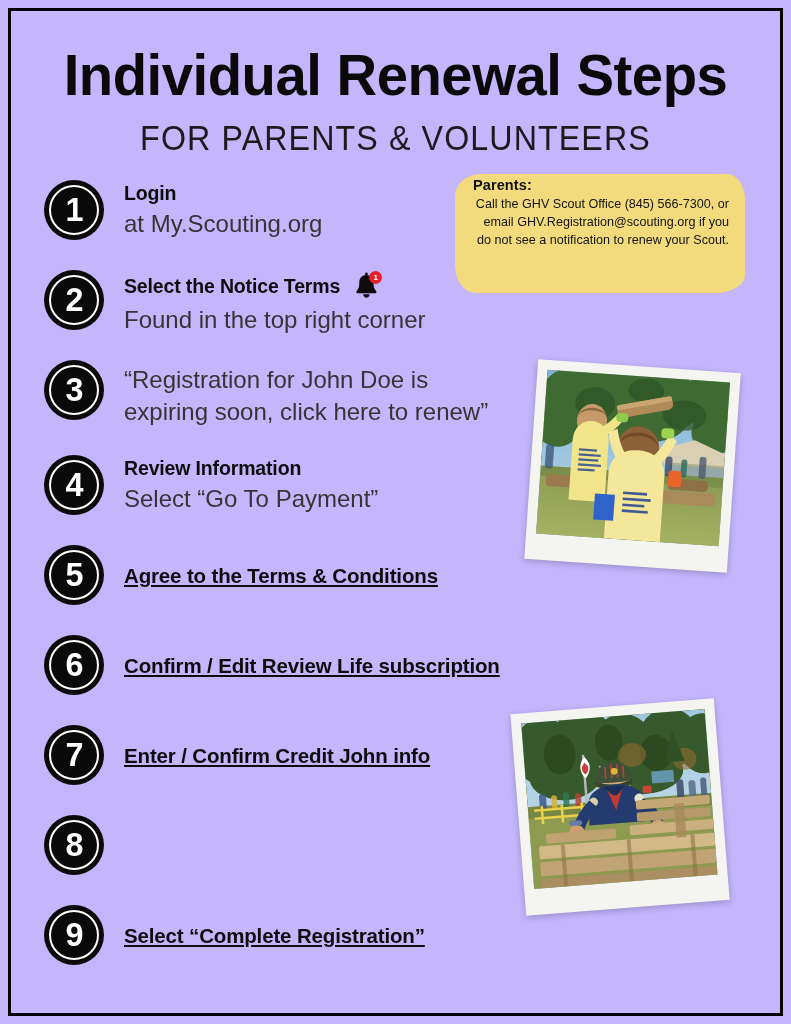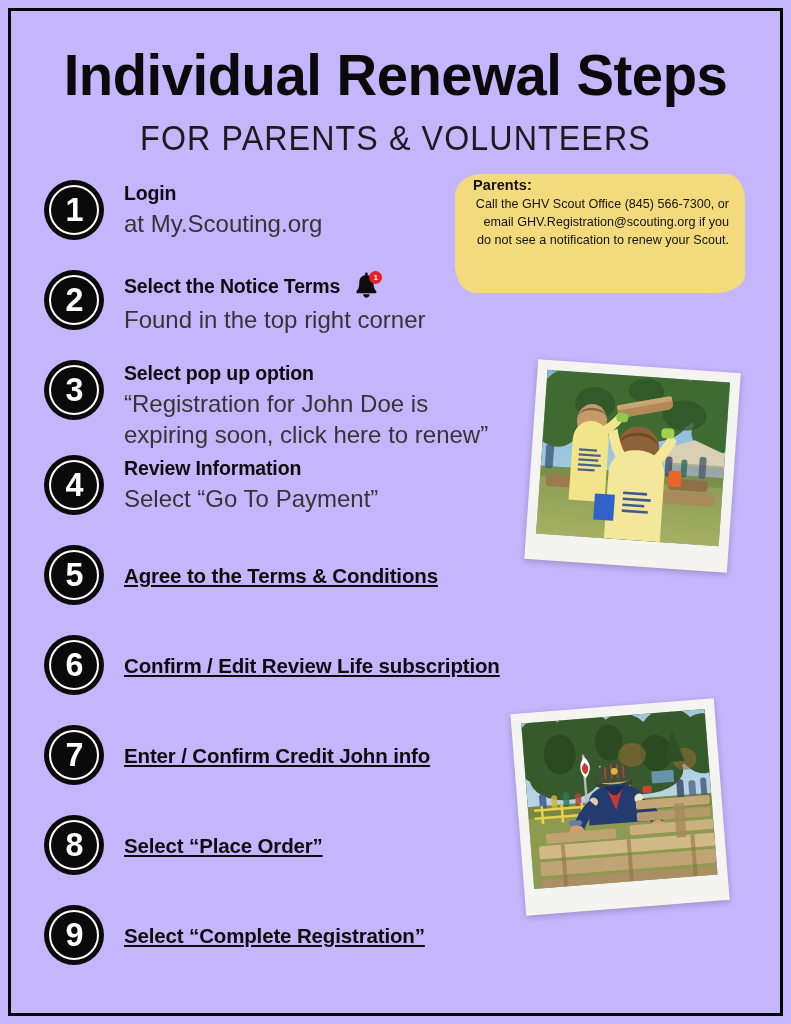--- a/index.html
+++ b/index.html
@@ -213,23 +213,20 @@
         </div>
         <div class="step-sub">Found in the top right corner</div>
       </div>
     </div>
 
     <div class="step-row" style="top:180px;">
       <div class="step-badge">
         <span class="step-num">3</span>
       </div>
       <div class="step-text">
-        <div class="step-title">
-            <span>Select pop up option</span>
-          </div>
         <div class="step-sub">“Registration for John Doe is expiring soon, click here to renew”</div>
       </div>
     </div>
 
     <div class="step-row" style="top:275px;">
       <div class="step-badge">
         <span class="step-num">4</span>
       </div>
       <div class="step-text">
         <div class="step-title">
@@ -268,25 +265,20 @@
       <div class="step-text">
         <div class="step-title big">
             <span>Enter / Confirm Credit John info</span>
           </div>
       </div>
     </div>
 
     <div class="step-row centered" style="top:635px;">
       <div class="step-badge">
         <span class="step-num">8</span>
-      </div>
-      <div class="step-text">
-        <div class="step-title big">
-            <span>Select “Place Order”</span>
-          </div>
       </div>
     </div>
 
     <div class="step-row centered" style="top:725px;">
       <div class="step-badge">
         <span class="step-num">9</span>
       </div>
       <div class="step-text">
         <div class="step-title big">
             <span>Select “Complete Registration”</span>

